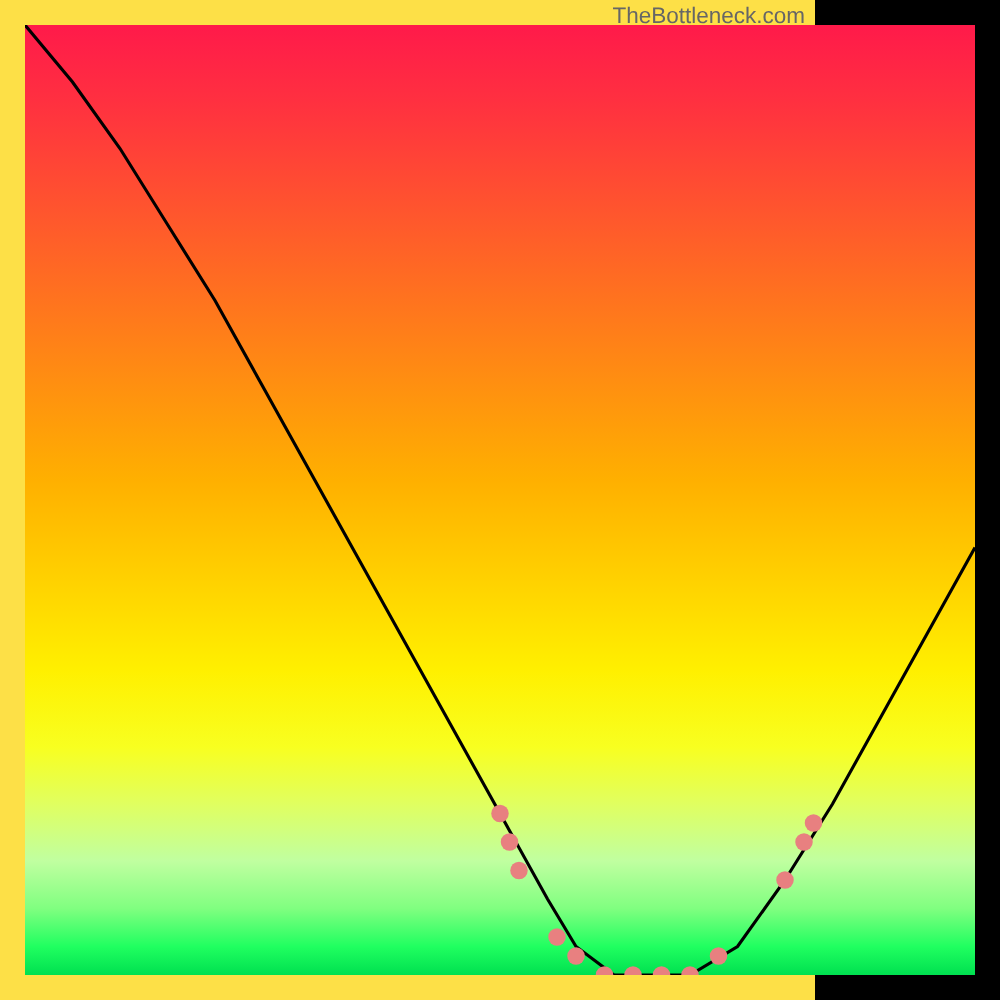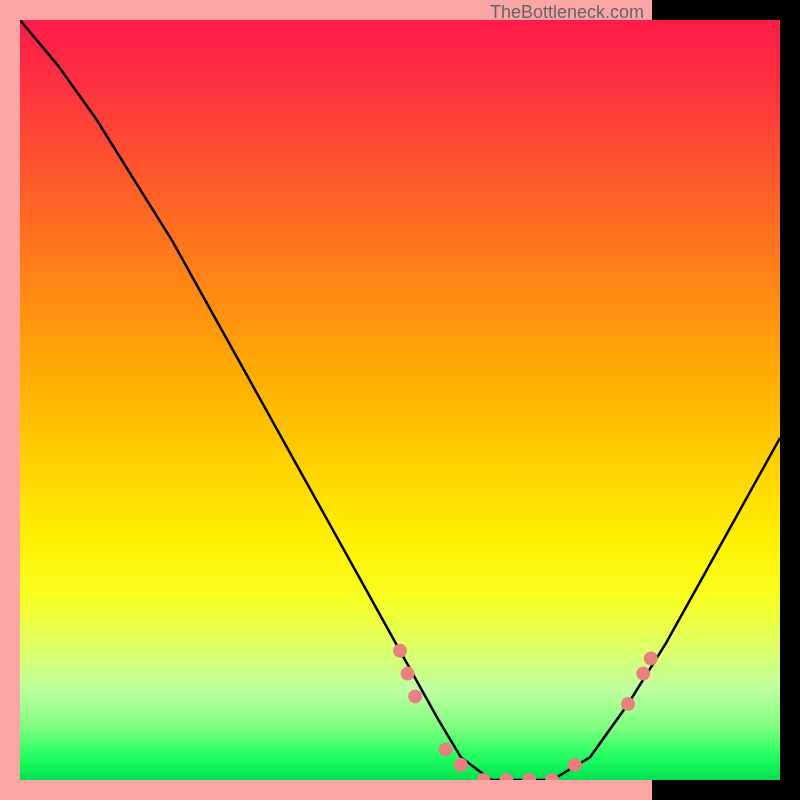--- a/index.html
+++ b/index.html
@@ -8,21 +8,21 @@
     background: #000;
     width: 800px;
     height: 800px;
     overflow: hidden;
     font-family: Arial, sans-serif;
   }
   .chart-container {
     position: relative;
     width: 652px;
     height: 800px;
-    background: #fca5a5;
+    background: #fde047;
   }
   .plot-area {
     position: absolute;
     left: 20px;
     top: 20px;
     width: 760px;
     height: 760px;
     background: linear-gradient(to bottom,
       #ff1a4a 0%,
       #ff3040 8%,

